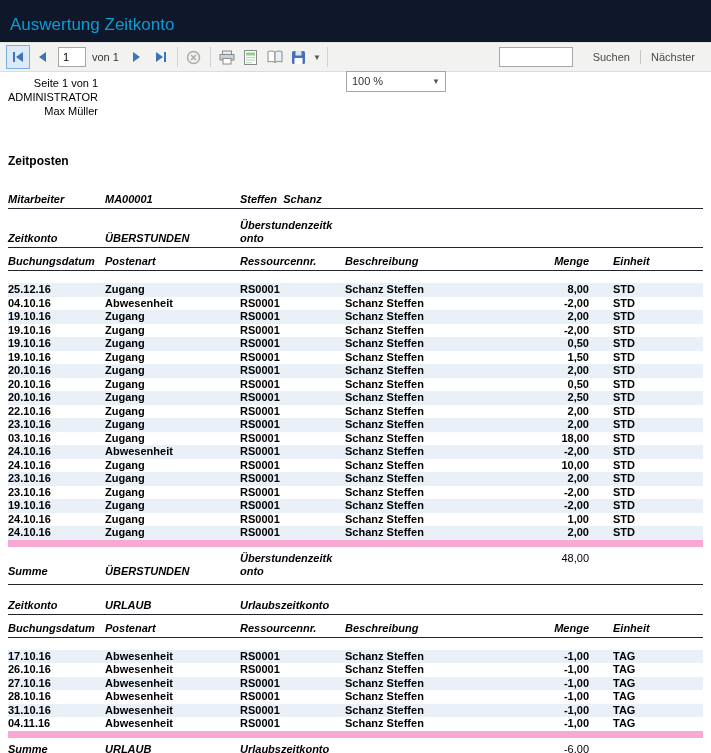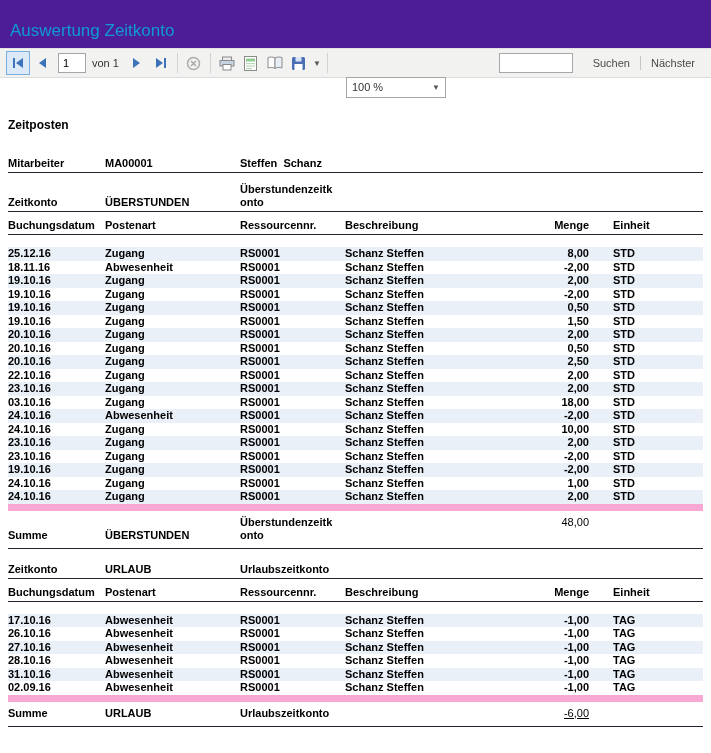--- a/index.html
+++ b/index.html
@@ -1,40 +1,40 @@
 <!DOCTYPE html>
 <html><head>
 <meta charset="utf-8">
 <style>
   * { box-sizing: border-box; margin: 0; padding: 0; }
   html,body { width:711px; height:753px; overflow:hidden; background:#fff;
               font-family:"Liberation Sans","DejaVu Sans",sans-serif; }
   
-  .app-title { padding:21px 10px 7px 10px; font-size:17px; font-weight:400; color:#109ad2; background:#4c1d95; }
+  .app-title { padding:15px 10px 7px 10px; font-size:17px; font-weight:400; color:#109ad2; background:#0f172a; }
   
   .toolbar { height:30px; background:#f2f2f1; border-top:1px solid #e3e3e3; border-bottom:1px solid #dcdcdc;
              display:flex; align-items:center; padding:0 6px; font-size:11px; color:#333; }
   .tbtn { width:24px; height:24px; display:flex; align-items:center; justify-content:center; cursor:default; }
   .tbtn.active { background:#dbe9f9; border:1px solid #78aee0; }
   .sep { width:1px; height:20px; background:#d2d2d2; margin:0 4px; }
   .page-box { width:28px; height:20px; border:1px solid #a6a6a6; background:#fff; font-size:11px;
               padding:0 4px; margin:0 4px; font-family:"Liberation Sans",sans-serif; }
   .pages-label { margin:0 6px 0 2px; color:#333;text-align:center; }
   .zoom-combo { width:100px; height:21px; border:1px solid #a6a6a6; background:#fff; display:flex;
                 align-items:center; justify-content:space-between; padding:0 5px; margin-left:14px;margin-top:48px; }
   .caret { font-size:8px; color:#555; }
   .right-group { margin-left:auto; display:flex; align-items:center; }
   .find-box { width:74px; height:20px; border:1px solid #a6a6a6; background:#fff; margin-right:10px;
               font-size:11px; padding:0 4px; font-family:"Liberation Sans",sans-serif; }
   .link-btn { padding:4px 10px; color:#4a4a4a; cursor:default; }
   .vline { width:1px; height:14px; background:#c6c6c6; }
   svg { display:block; }
   
   .report { padding:4px 8px 0 8px; font-size:11px; color:#000; }
-  .b { font-weight:bold; }
+  .b { font-weight:bold;font-style:italic; }
   .pre { white-space:pre-wrap; }
   .rpt-head { display:flex; justify-content:space-between; }
   .rpt-head-right { text-align:right; line-height:14px; }
   .rpt-title { font-size:12px; font-weight:bold; margin-top:36px; }
   .grid { display:grid; grid-template-columns:97px 135px 105px 178px 80px 100px; }
   .c5 { text-align:right; padding-right:14px; }
   .c6 { padding-left:10px; }
   .emp-row { margin-top:25px; padding-bottom:3px; border-bottom:1px solid #23232e; align-items:end; }
   .acct-row { margin-top:10px; padding-bottom:2px; border-bottom:1px solid #23232e; align-items:end; line-height:13px; }
   .head-row { padding:7px 0 2px 0; border-bottom:1px solid #23232e; line-height:13px; }
@@ -143,20 +143,25 @@
     <input class="find-box" value="" style="">
     <span class="link-btn">Suchen</span>
     <span class="vline"></span>
     <span class="link-btn">Nächster</span>
   </div>
 </div>
 
 <div class="report">
 
   <div class="rpt-head">
+    <div class="rpt-head-right">
+      <div>Seite 1 von 1</div>
+      <div>ADMINISTRATOR</div>
+      <div>Max Müller</div>
+    </div>
   </div>
 
   <div class="rpt-title">Zeitposten</div>
 
   <div class="grid emp-row">
     <div class="b">Mitarbeiter</div>
     <div class="b">MA00001</div>
     <div class="b pre" style="grid-column:3 / span 2;">Steffen  Schanz</div>
   </div>
 
@@ -178,21 +183,21 @@
     <div class="rows">
         <div class="grid data-row alt">
           <div class="cell c1">25.12.16</div>
           <div class="cell c2">Zugang</div>
           <div class="cell c3">RS0001</div>
           <div class="cell c4">Schanz Steffen</div>
           <div class="cell c5">8,00</div>
           <div class="cell c6">STD</div>
         </div>
         <div class="grid data-row">
-          <div class="cell c1">18.11.16</div>
+          <div class="cell c1">04.10.16</div>
           <div class="cell c2">Abwesenheit</div>
           <div class="cell c3">RS0001</div>
           <div class="cell c4">Schanz Steffen</div>
           <div class="cell c5">-2,00</div>
           <div class="cell c6">STD</div>
         </div>
         <div class="grid data-row alt">
           <div class="cell c1">19.10.16</div>
           <div class="cell c2">Zugang</div>
           <div class="cell c3">RS0001</div>
@@ -387,21 +392,21 @@
         </div>
         <div class="grid data-row alt">
           <div class="cell c1">31.10.16</div>
           <div class="cell c2">Abwesenheit</div>
           <div class="cell c3">RS0001</div>
           <div class="cell c4">Schanz Steffen</div>
           <div class="cell c5">-1,00</div>
           <div class="cell c6">TAG</div>
         </div>
         <div class="grid data-row">
-          <div class="cell c1">02.09.16</div>
+          <div class="cell c1">04.11.16</div>
           <div class="cell c2">Abwesenheit</div>
           <div class="cell c3">RS0001</div>
           <div class="cell c4">Schanz Steffen</div>
           <div class="cell c5">-1,00</div>
           <div class="cell c6">TAG</div>
         </div>
       </div>
     <div class="grid sum-row">
       <div class="b">Summe</div>
       <div class="b">URLAUB</div>

